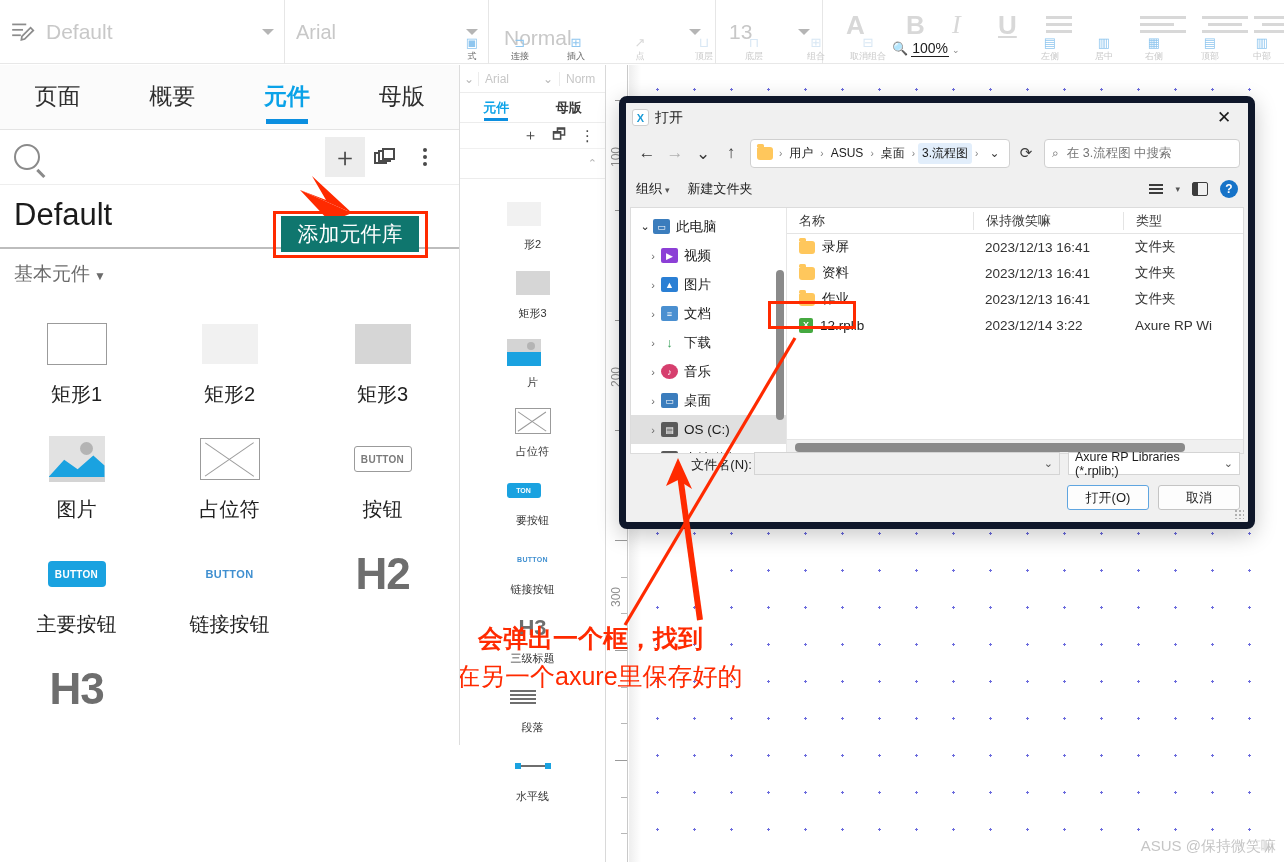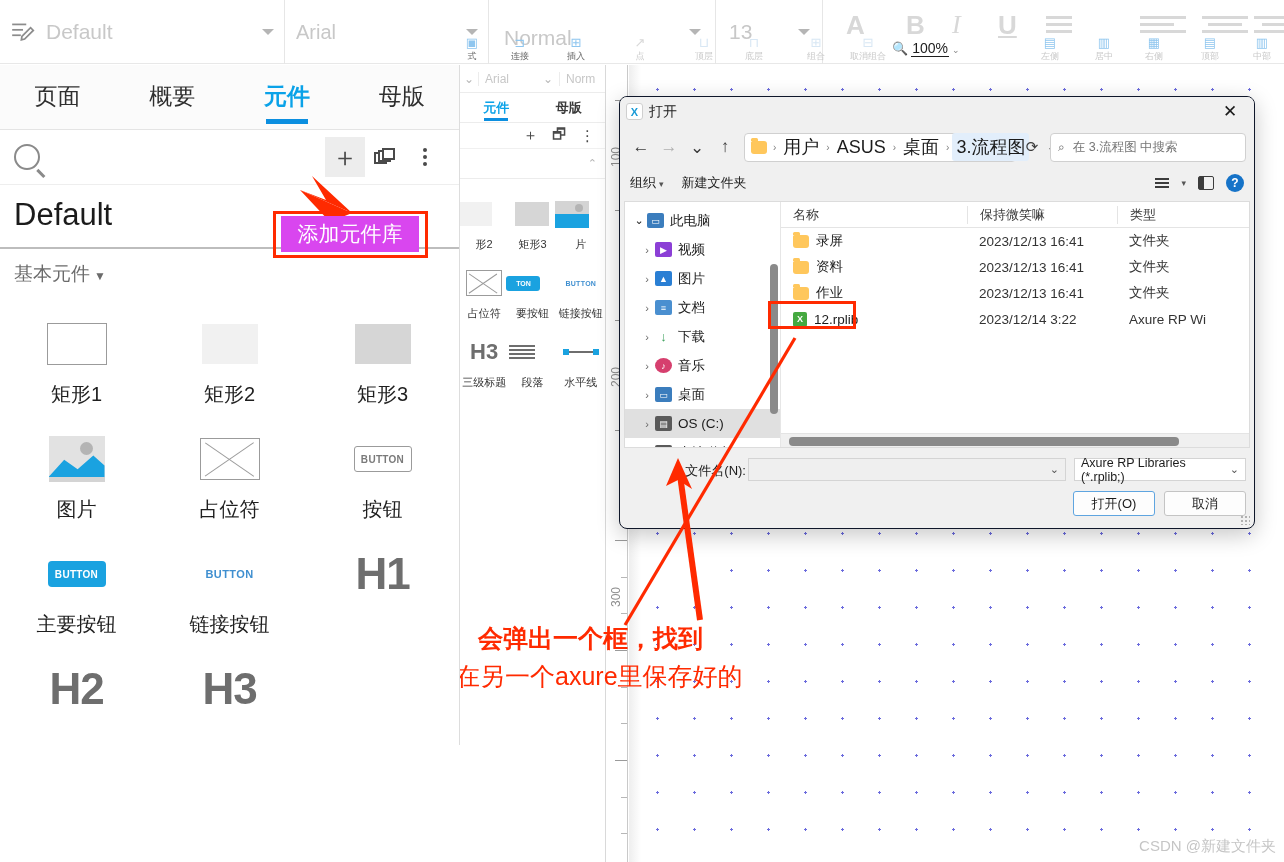--- a/index.html
+++ b/index.html
@@ -148,21 +148,21 @@
   .mid-tabs { height: 30px; display:flex; align-items:center; border-bottom:1px solid #ececec;}
   .mid-tab { flex:1; text-align:center; font-size: 13px; color:#3b3b3b; font-weight:700; position:relative;}
   .mid-tab.active { color:#0aa2e8;}
   .mid-tab.active::after{content:"";position:absolute;left:50%;transform:translateX(-50%);
       bottom:-4px;width:24px;height:3px;background:#0c8fe0;}
   .mid-actions { height: 26px; display:flex; align-items:center; justify-content:flex-end;
                  gap: 14px; padding-right: 10px; color:#4a4a4a; font-size:15px;
                  border-bottom: 1px solid #f0f0f0;}
   .mid-sel { height: 30px; border-bottom:1px solid #ececec; display:flex; align-items:center;
              justify-content:flex-end; padding-right:8px; color:#b5b5b5; font-size:11px;}
-  .mid-grid { display:grid; grid-template-columns: repeat(3,1fr); padding-top:6px;}
+  .mid-grid { display:grid; grid-template-columns: repeat(1,1fr); padding-top:6px;}
   .mid-cell { text-align:center; padding: 8px 0 2px 0; }
   .mid-ico { height: 42px; display:flex; align-items:center; justify-content:center;}
   .mid-lab { font-size: 11px; color: #333; margin-top:2px;}
 
   
   .canvas { position:absolute; left:606px; top:65px; width:678px; height:797px; background:#ffffff;
             z-index: 2; overflow: hidden;}
   .vruler { position:absolute; left:0; top:0; width: 22px; height: 797px;
             background:#ffffff; border-right:1px solid #c9c9c9;}
   .vruler .tick { position:absolute; right:0; height:1px; background:#b7b7b7;}
@@ -180,21 +180,21 @@
   .anno-red { position:absolute; color:#ff2a00; font-size:25px; font-weight:500; white-space:nowrap;
               z-index: 14; font-family:"Liberation Sans", sans-serif; }
 
   
   .watermark { position:absolute; right: 8px; bottom: 6px; font-size: 15px;
                color: rgba(150,150,150,.55); z-index: 30; white-space:nowrap;}
 
   
   .dialog {
     position:absolute; left: 619px; top: 96px; width: 636px; height: 433px;
-    background:#f0f0f0; border:1px solid #0f172a; border-radius: 8px;
+    background:#f0f0f0; border:7px solid #0f172a; border-radius: 8px;
     box-shadow: 0 6px 22px rgba(0,0,0,.22); z-index: 40; overflow: hidden;
   }
   .dlg-title { height: 29px; display:flex; align-items:center; padding: 0 6px;
                background:#f0f0f0; }
   .dlg-appicon { width: 17px; height: 17px; border: 1px solid #cfcfcf; border-radius:3px;
                  background:#fff; margin-right: 6px; position:relative; }
   .dlg-appicon::before { content:"X"; position:absolute; inset:0; display:flex;
       align-items:center; justify-content:center; font-size:11px; font-weight:700; color:#1a9bd7;
       font-family:"Liberation Sans", sans-serif;}
   .dlg-title-text { font-size: 14px; color:#1b1b1b; }
@@ -205,21 +205,21 @@
   .nav-btn { width: 26px; height: 28px; display:flex; align-items:center; justify-content:center;
              font-size: 17px; color: #3c3c3c; cursor: pointer; }
   .nav-btn.dim { color:#b0b0b0; }
   .crumb-box { flex: 1; height: 29px; background:#ffffff; border:1px solid #d0d0d0; border-radius:4px;
                display:flex; align-items:center; padding: 0 6px; margin-left: 4px; min-width:0;}
   .crumb-folder { width: 16px; height: 13px; background:#ffc75c; border-radius: 1.5px 3px 3px 3px;
                   position:relative; margin-right: 3px; flex:0 0 auto;}
   .crumb-folder::before{content:"";position:absolute;left:0;top:-3px;width:7px;height:3px;
                   background:#ffc75c;border-radius:1.5px 1.5px 0 0;}
   .crumb-sep { color:#808080; font-size:10px; margin: 0 3px;}
-  .crumb-item { font-size: 18px; color:#1b1b1b; padding: 2px 4px; border-radius:3px; white-space:nowrap;}
+  .crumb-item { font-size: 12px; color:#1b1b1b; padding: 2px 4px; border-radius:3px; white-space:nowrap;}
   .crumb-item.cur { background:#e2eefb; }
   .crumb-drop { margin-left:auto; color:#3c3c3c; font-size: 12px; padding: 0 8px; cursor:pointer;}
   .refresh-btn { width: 28px; height:28px; display:flex; align-items:center; justify-content:center;
                  font-size: 15px; color:#3c3c3c; cursor:pointer;}
   .search-box { width: 196px; height:29px; background:#ffffff; border:1px solid #d0d0d0; border-radius:4px;
                 display:flex; align-items:center; padding: 0 7px; margin-left: 2px;}
   .search-box .sic { color:#6f6f6f; font-size: 12px; margin-right: 6px;}
   .search-box input { border:none; outline:none; font-size: 12.5px; color:#555; width: 100%;
                       background:transparent;}
 
@@ -286,21 +286,21 @@
           font-size: 13px; color:#1b1b1b; display:flex; align-items:center; justify-content:center;
           cursor:pointer;}
   .dbtn.primary { border-color:#5fa5e0; }
   .resize-grip { position:absolute; right: 4px; bottom: 3px; width: 10px; height: 10px;
                  background-image: radial-gradient(#b0b0b0 1px, transparent 1.2px);
                  background-size: 4px 4px;}
 
   
   .red-box { position:absolute; border: 3px solid #ff2a00; z-index: 45; pointer-events:none;}
   .tooltip-add { position:absolute; left: 281px; top: 216px; width: 138px; height: 36px;
-                 background: #d946ef; color:#ffffff; font-size: 21px;
+                 background: #0f766e; color:#ffffff; font-size: 21px;
                  display:flex; align-items:center; justify-content:center; z-index: 46;}
   .arrow-svg { position:absolute; left:0; top:0; width: 1284px; height: 862px; z-index: 44;
                pointer-events:none; }
 </style>
 </head>
 <body>
 
 <div id="root">
 
   <div class="toolbar">
@@ -635,25 +635,20 @@
       </div>
       <div class="lib-cell">
         <div class="lib-ico">
           <span class="sh-btn3">BUTTON</span>
         </div>
         <div class="lib-lab">链接按钮</div>
       </div>
 
       <div class="lib-cell">
         <div class="lib-ico">
-          <span class="sh-h">H1</span>
-        </div>
-      </div>
-      <div class="lib-cell">
-        <div class="lib-ico">
           <span class="sh-h">H2</span>
         </div>
       </div>
       <div class="lib-cell">
         <div class="lib-ico">
           <span class="sh-h">H3</span>
         </div>
       </div>
     </div>
   </div>
@@ -847,15 +842,15 @@
     </g>
 
     <line x1="795" y1="338" x2="625" y2="625" stroke="#ff2a00" stroke-width="3.2"></line>
 
     <g>
       <line x1="700" y1="620" x2="680" y2="475" stroke="#ff2a00" stroke-width="6"></line>
       <path d="M678,458 L666,486 L678,480 L692,489 Z" fill="#ff2a00"></path>
     </g>
   </svg>
 
-  <div class="watermark">CSDN @新建文件夹</div>
+  <div class="watermark">ASUS @保持微笑嘛</div>
 
 </div>
 
 </body></html>

